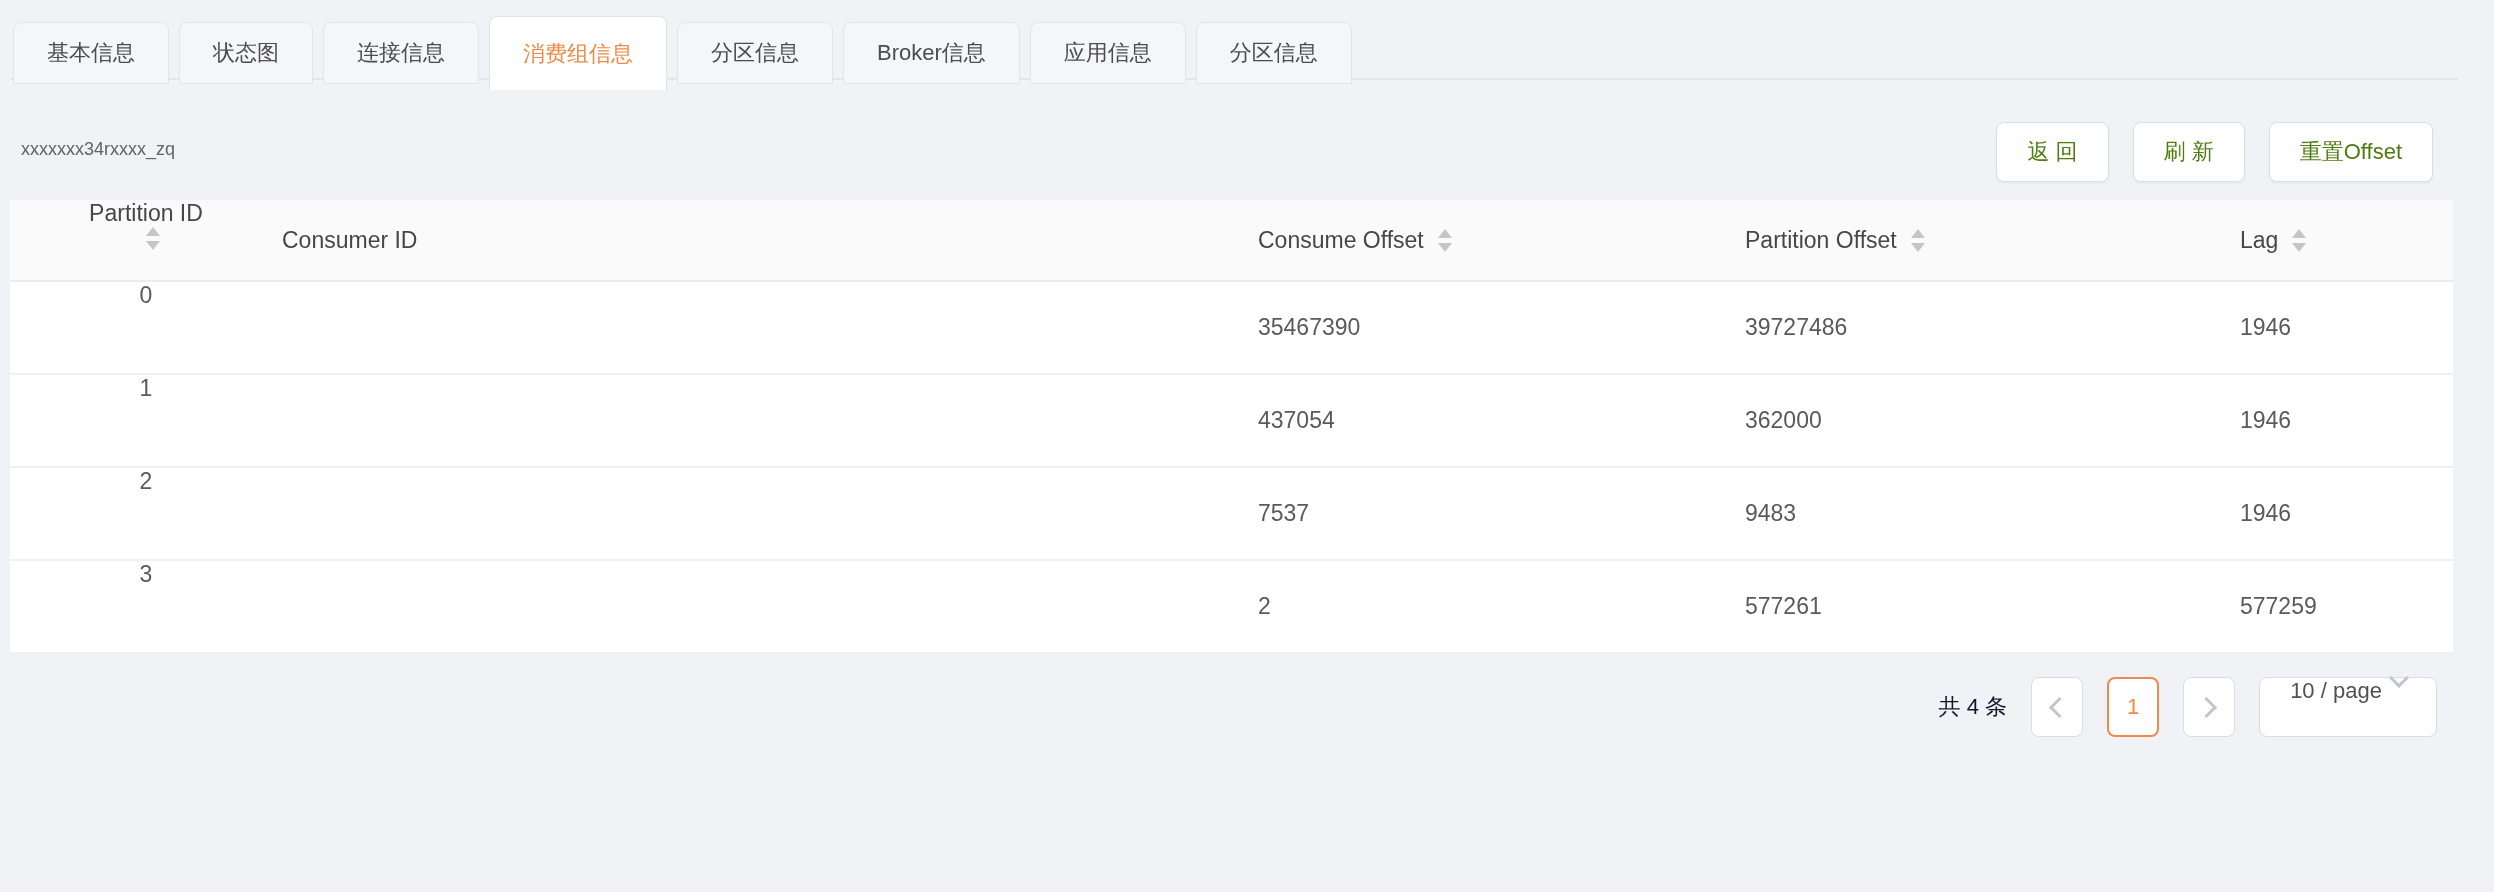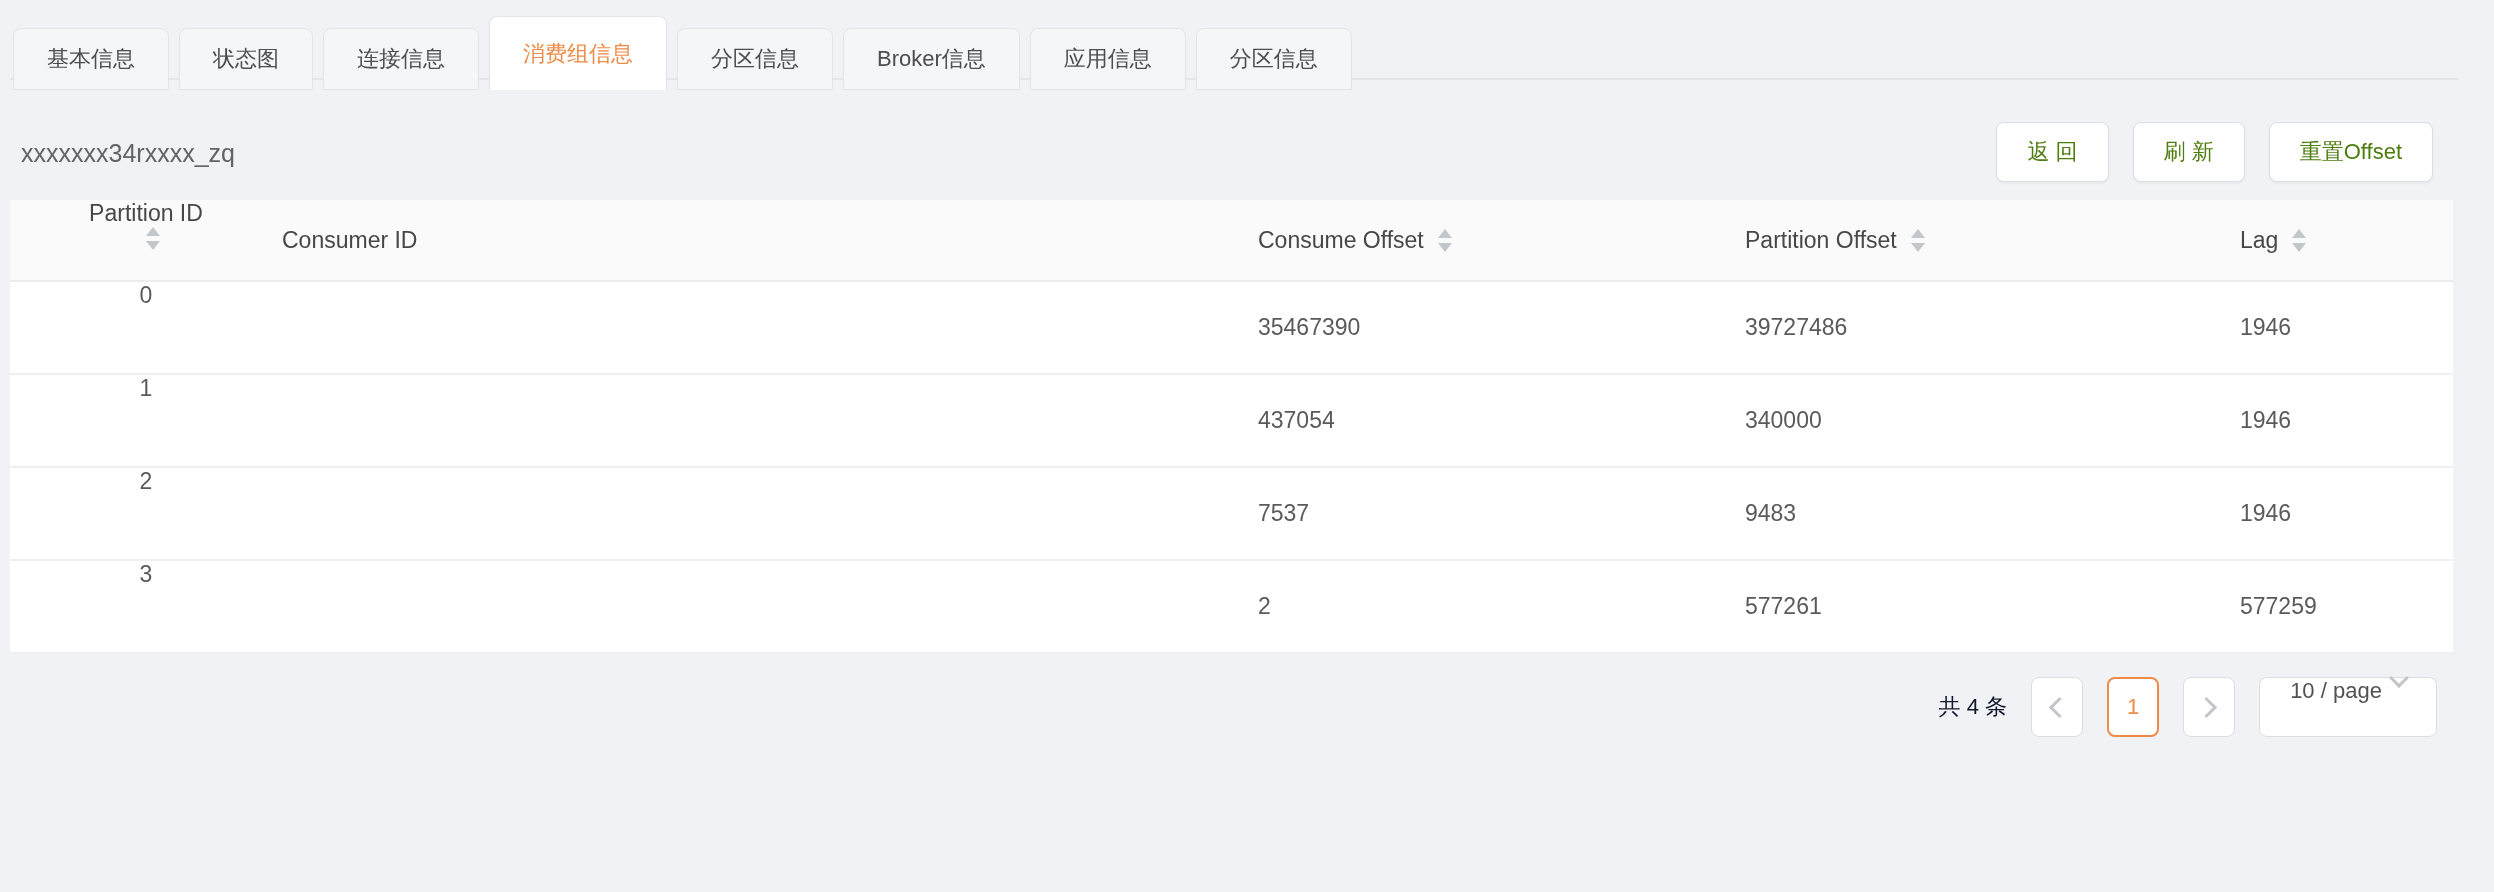--- a/index.html
+++ b/index.html
@@ -6,30 +6,30 @@
   body{
     width:2494px;height:892px;
     background:#f0f2f5;
     font-family:"Liberation Sans","DejaVu Sans",sans-serif;
     overflow:hidden;
   }
   .stage{position:relative;width:2494px;height:892px;}
 
   
   .tabline{position:absolute;left:10px;top:78px;width:2448px;height:2px;background:#e3e5e9;z-index:1;}
-  .tabbar{position:absolute;left:13px;top:16px;display:flex;gap:10px;align-items:flex-end;z-index:2;}
+  .tabbar{position:absolute;left:13px;top:16px;display:flex;gap:10px;align-items:center;z-index:2;}
   .tab{
     height:62px;padding:0 33px;display:flex;align-items:center;justify-content:center;
     background:#f5f6f8;border:1px solid #e2e4e8;border-radius:8px 8px 0 0;
     font-size:22px;color:#4d4d4d;box-sizing:border-box;cursor:pointer;white-space:nowrap;
   }
   .tab.active{background:#ffffff;border-bottom:none;height:74px;color:#ee8b49;}
 
   
-  .topic{position:absolute;left:21px;top:139px;font-size:25px;color:#636363;}
+  .topic{position:absolute;left:21px;top:139px;font-size:18px;color:#636363;}
   .actions{position:absolute;top:122px;right:61px;display:flex;gap:24px;}
   .btn{
     height:60px;padding:0 30px;background:#fff;border:1px solid #dadde1;border-radius:8px;
     font-size:22px;color:#4d7c0f;display:flex;align-items:center;justify-content:center;
     box-shadow:0 2px 3px rgba(0,0,0,0.04);cursor:pointer;font-family:inherit;white-space:nowrap;
   }
 
   
   .table{position:absolute;left:10px;top:200px;width:2443px;background:#fff;}
   .thead{display:flex;height:80px;background:#fafafa;border-bottom:2px solid #ececee;}
@@ -124,21 +124,21 @@
       <div class="td c1">0</div>
       <div class="td c2"></div>
       <div class="td c3">35467390</div>
       <div class="td c4">39727486</div>
       <div class="td c5">1946</div>
     </div>
     <div class="tr">
       <div class="td c1">1</div>
       <div class="td c2"></div>
       <div class="td c3">437054</div>
-      <div class="td c4">340000</div>
+      <div class="td c4">362000</div>
       <div class="td c5">1946</div>
     </div>
     <div class="tr">
       <div class="td c1">2</div>
       <div class="td c2"></div>
       <div class="td c3">7537</div>
       <div class="td c4">9483</div>
       <div class="td c5">1946</div>
     </div>
     <div class="tr">

